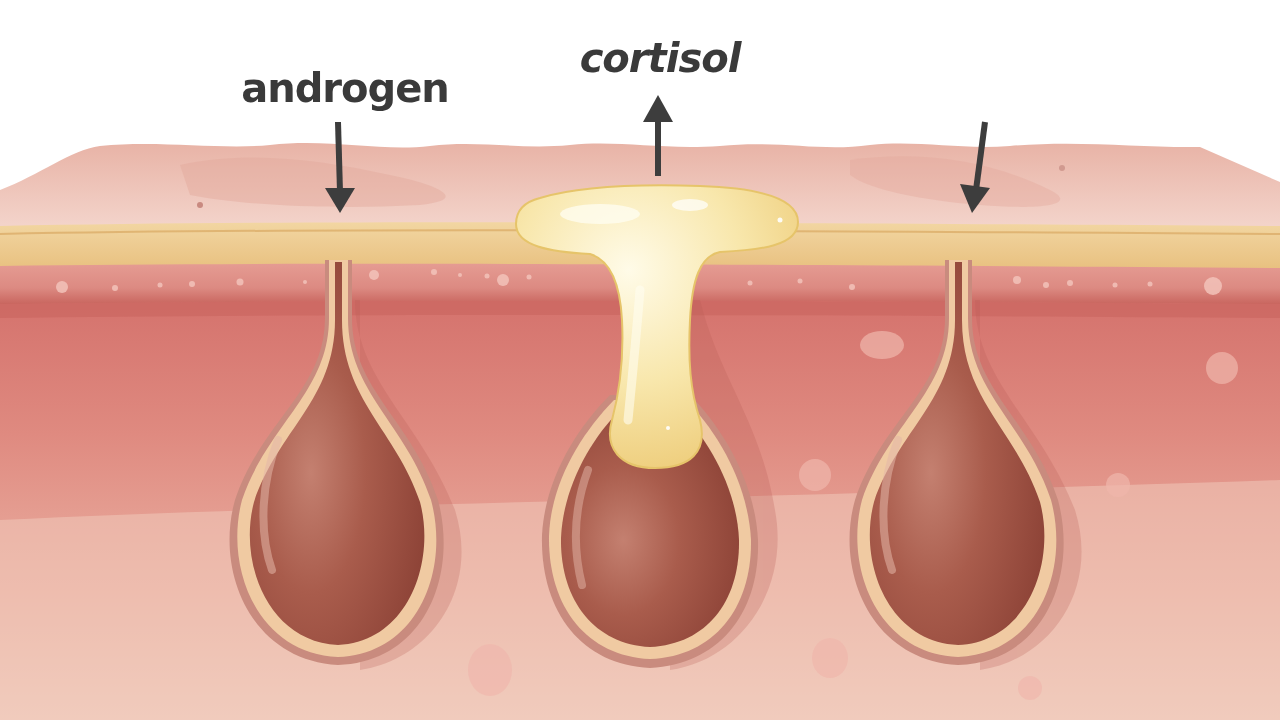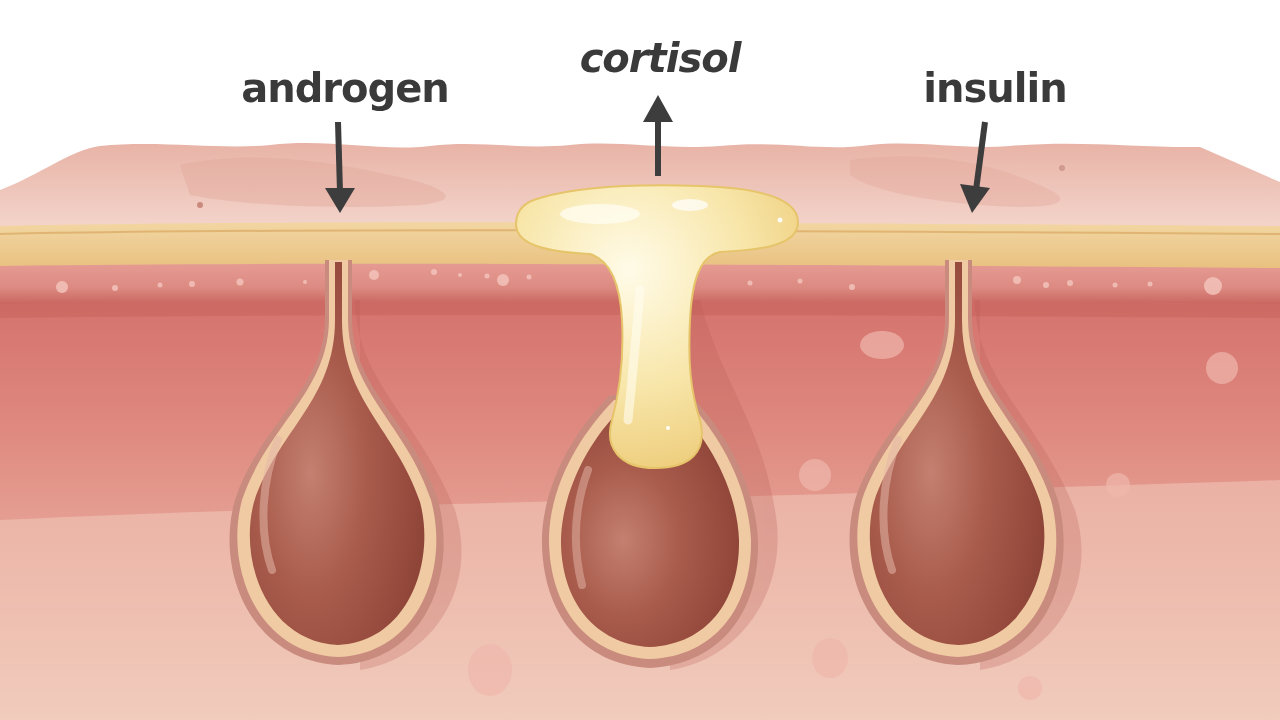--- a/index.html
+++ b/index.html
@@ -142,14 +142,13 @@
 
     <line x1="658" y1="176" x2="658" y2="118" stroke="#3d3d3d" stroke-width="6"></line>
     <path d="M643,122 L673,122 L658,95 Z" fill="#3d3d3d"></path>
 
     <line x1="985" y1="122" x2="976" y2="190" stroke="#3d3d3d" stroke-width="6"></line>
     <path d="M960,184 L990,188 L972,213 Z" fill="#3d3d3d"></path>
   </svg>
 
   <div class="label" style="left:345px; top:68px;">androgen</div>
   <div class="label" style="left:660px; top:38px;font-style:italic;">cortisol</div>
-  <div class="label" style="left:995px; top:68px;">insulin</div>
 </div>
 
 </body></html>

